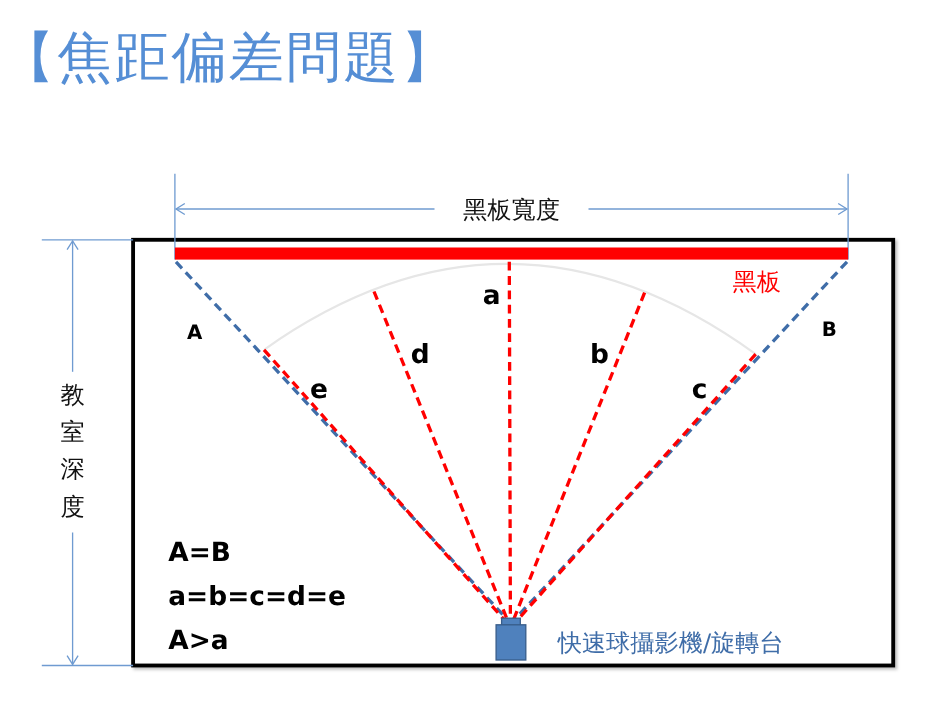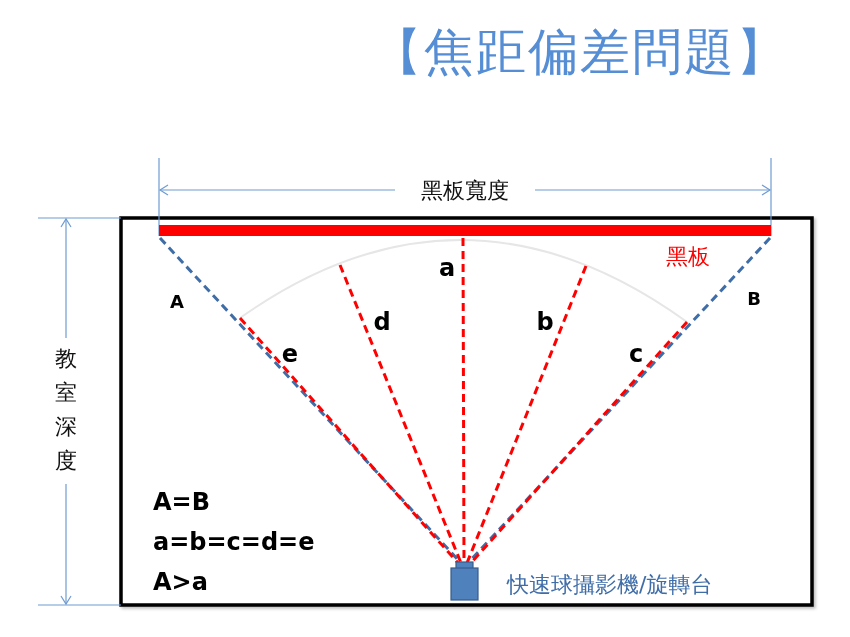--- a/index.html
+++ b/index.html
@@ -1,18 +1,18 @@
 <!DOCTYPE html>
 <html><head>
 <meta charset="utf-8">
 <style>
   html, body { margin: 0; padding: 0; background: #ffffff; }
   body { width: 850px; height: 637px; position: relative; overflow: hidden;
          font-family: "DejaVu Sans", "Liberation Sans", sans-serif; }
-  .title { position: absolute; left: 0; top: 22px; width: 788px; text-align: right;
+  .title { position: absolute; left: 0; top: 22px; width: 788px; text-align: left;
            font-size: 50px; color: #558ed5; letter-spacing: 2px; font-weight: normal;
            line-height: 60px; }
   svg.diagram { position: absolute; left: 0; top: 0; }
   .lbl { font-family: "DejaVu Sans", "Liberation Sans", sans-serif; }
 </style>
 </head>
 <body>
 
 <div class="title">【焦距偏差問題】</div>
 

